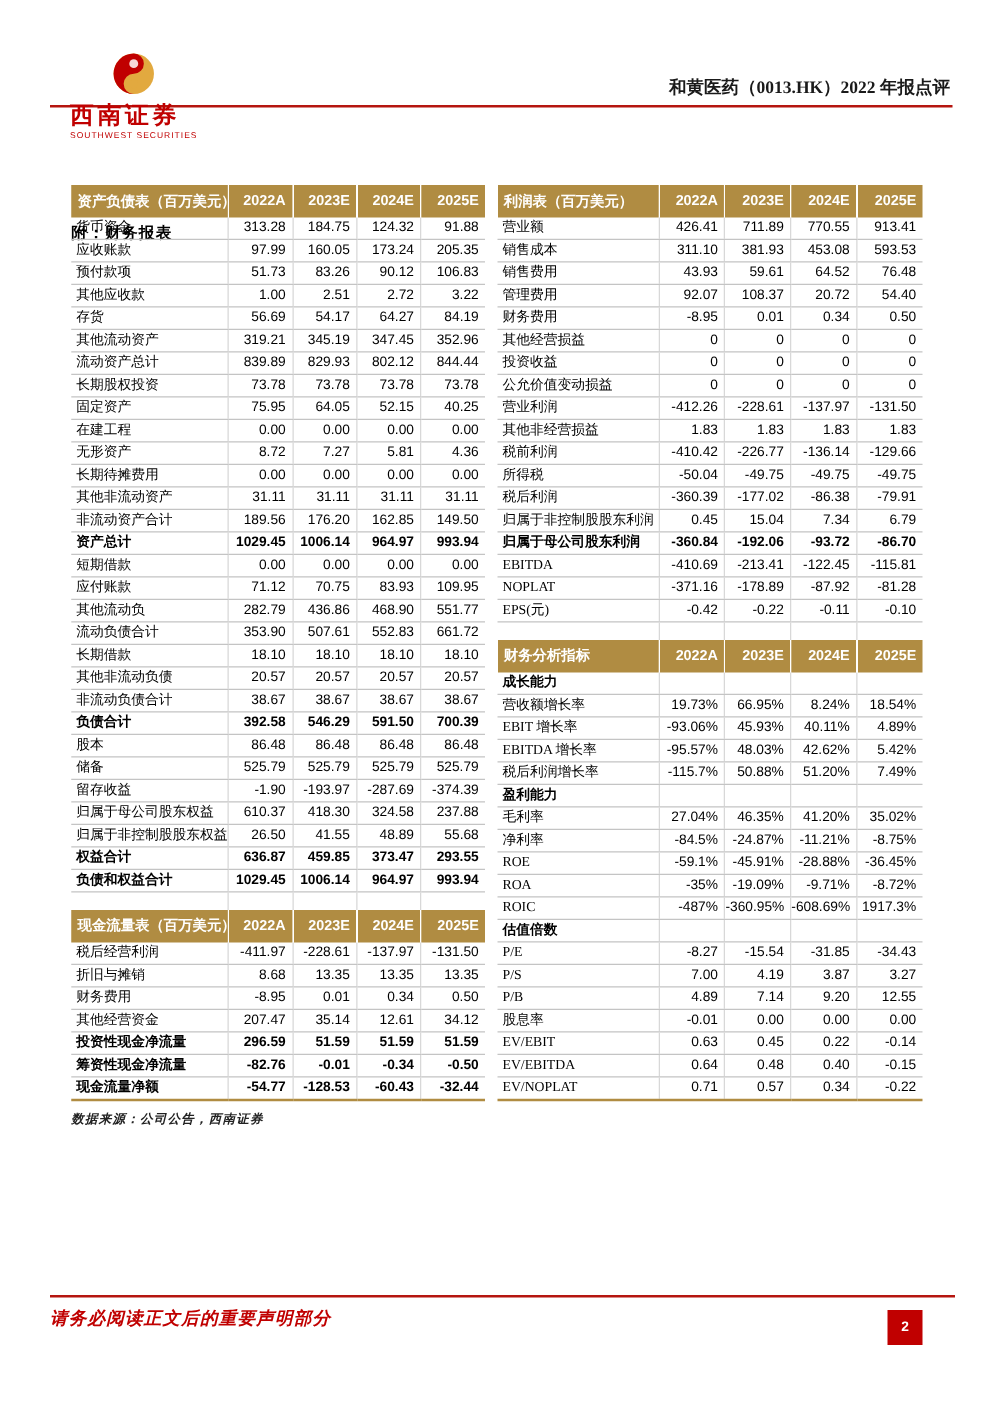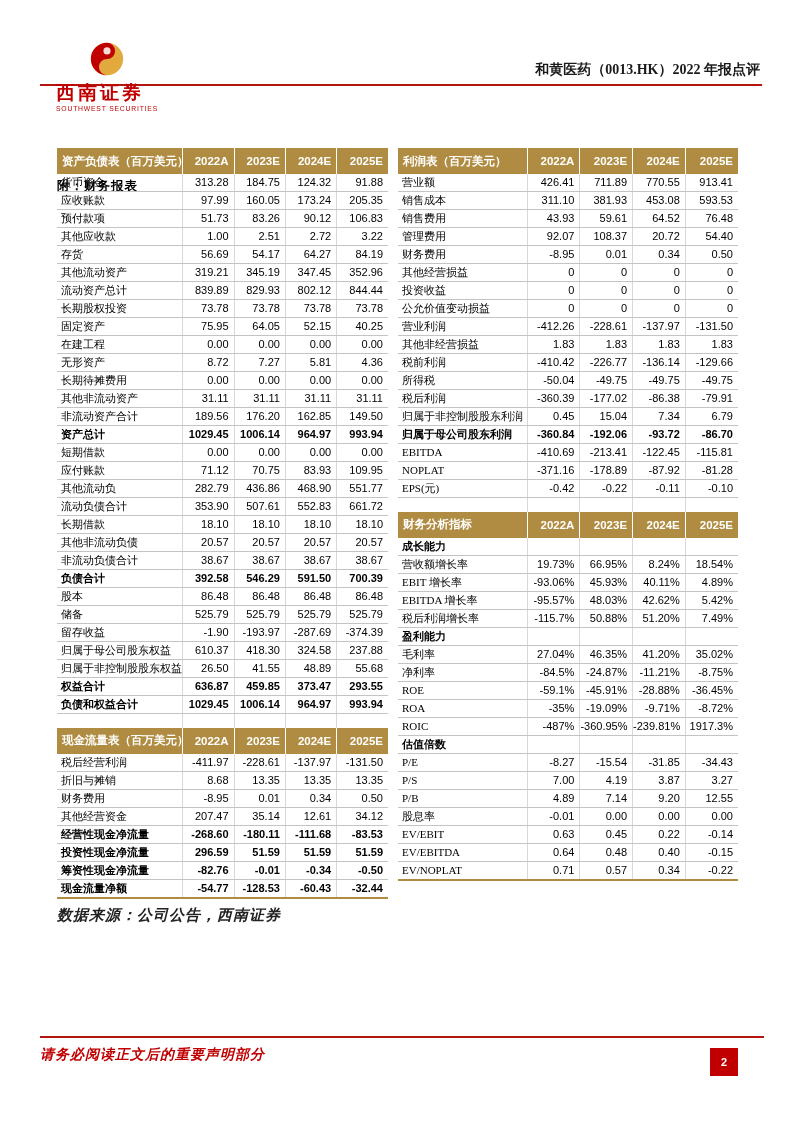--- a/index.html
+++ b/index.html
@@ -32,21 +32,21 @@
   th.t-col   { text-align: right; padding-right: 5px; border-left: 1px solid rgba(255,255,255,0.35); }
   table.fin-table td { height: 17px; line-height: 17px; font-size: 11px; color: #000;
                        border-bottom: 1px solid #c4c4c4; overflow: hidden; white-space: nowrap; }
   td.lbl { text-align: left; padding-left: 4px; font-family: "Liberation Serif", serif; }
   td.val { text-align: right; padding-right: 5px; border-left: 1px solid #d8d8d8;
            font-family: "Liberation Sans", sans-serif; }
   tr.bold td, tr.section td { font-weight: bold; }
   tr.spacer td { border-bottom: none; height: 14px; }
   table.closed tbody tr:last-child td { border-bottom: 2px solid #B08C42; }
 
-  .source-note { margin-top: 7px; font-size: 15px; font-style: italic; font-weight: bold;
+  .source-note { margin-top: 7px; font-size: 10px; font-style: italic; font-weight: bold;
                  color: #222; font-family: "Liberation Serif", serif; letter-spacing: 1px; }
 
   
   .footer { position: absolute; left: 40px; top: 1036px; width: 724px; border-top: 2px solid #B5150F; }
   .disclaimer { color: #C00000; font-family: "Liberation Serif", serif; font-weight: bold;
                 font-style: italic; font-size: 14px; margin-top: 8px; letter-spacing: 1px; }
   .page-num { position: absolute; right: 26px; top: 10px; width: 28px; height: 28px;
               background: #C00000; color: #fff; font-size: 11px; font-weight: bold;
               text-align: center; line-height: 28px; }
 </style>
@@ -351,27 +351,20 @@
             <td class="val">0.50</td>
           </tr>
           <tr>
             <td class="lbl">其他经营资金</td>
             <td class="val">207.47</td>
             <td class="val">35.14</td>
             <td class="val">12.61</td>
             <td class="val">34.12</td>
           </tr>
           <tr class="bold">
-            <td class="lbl">经营性现金净流量</td>
-            <td class="val">-268.60</td>
-            <td class="val">-180.11</td>
-            <td class="val">-111.68</td>
-            <td class="val">-83.53</td>
-          </tr>
-          <tr class="bold">
             <td class="lbl">投资性现金净流量</td>
             <td class="val">296.59</td>
             <td class="val">51.59</td>
             <td class="val">51.59</td>
             <td class="val">51.59</td>
           </tr>
           <tr class="bold">
             <td class="lbl">筹资性现金净流量</td>
             <td class="val">-82.76</td>
             <td class="val">-0.01</td>
@@ -629,21 +622,21 @@
             <td class="lbl">ROA</td>
             <td class="val">-35%</td>
             <td class="val">-19.09%</td>
             <td class="val">-9.71%</td>
             <td class="val">-8.72%</td>
           </tr>
           <tr>
             <td class="lbl">ROIC</td>
             <td class="val">-487%</td>
             <td class="val">-360.95%</td>
-            <td class="val">-239.81%</td>
+            <td class="val">-608.69%</td>
             <td class="val">1917.3%</td>
           </tr>
           <tr class="section">
             <td class="lbl">估值倍数</td>
             <td class="val"></td>
             <td class="val"></td>
             <td class="val"></td>
             <td class="val"></td>
           </tr>
           <tr>

